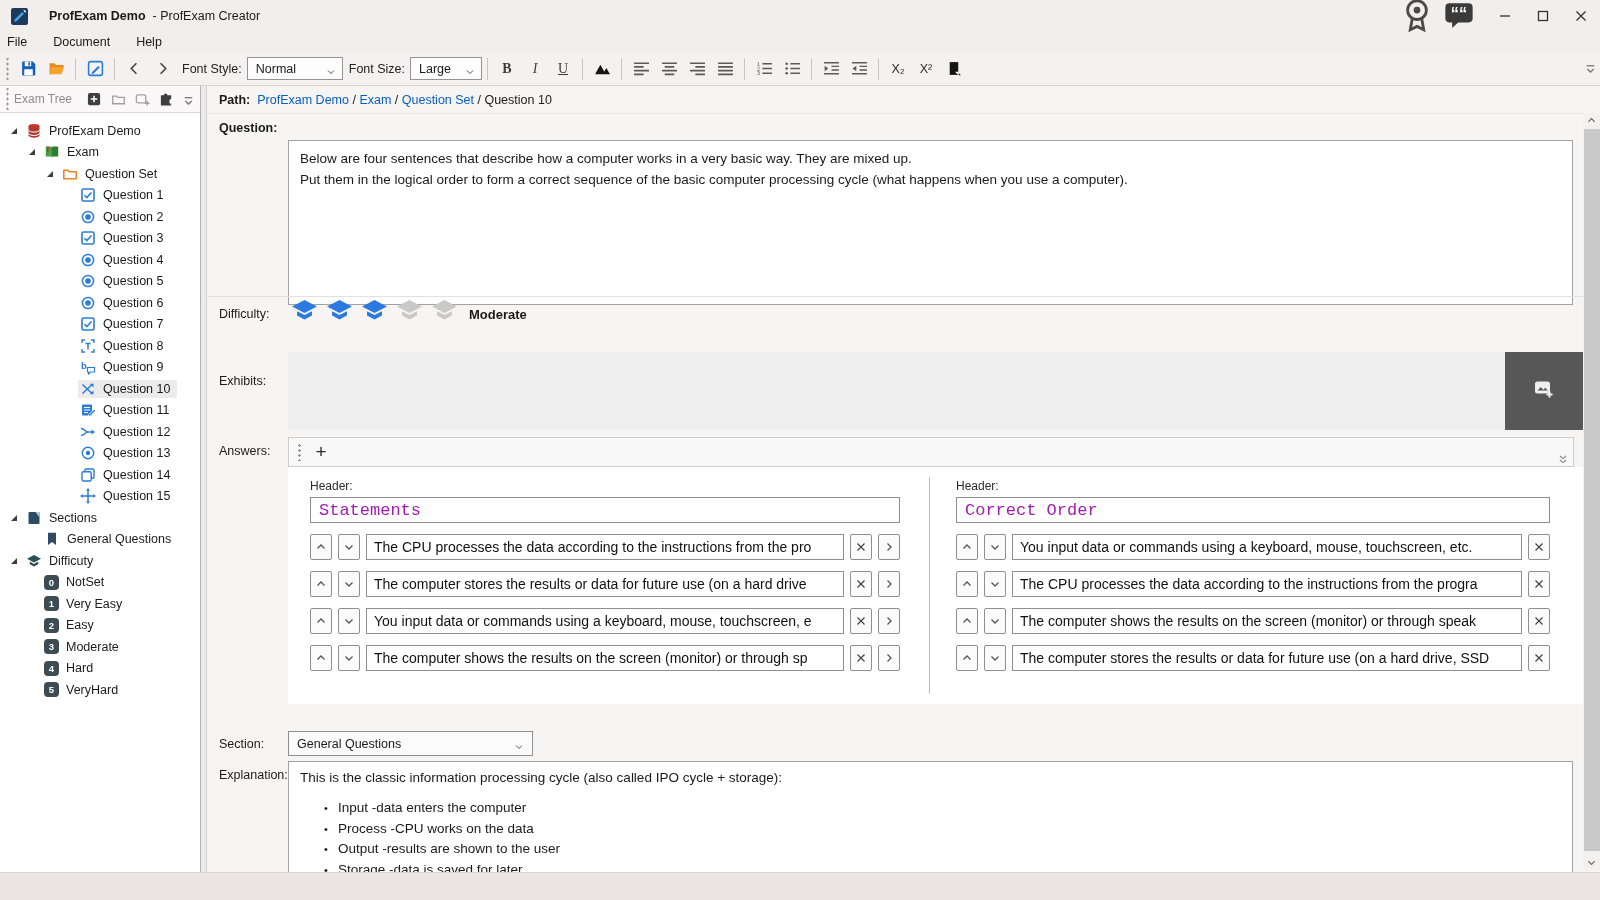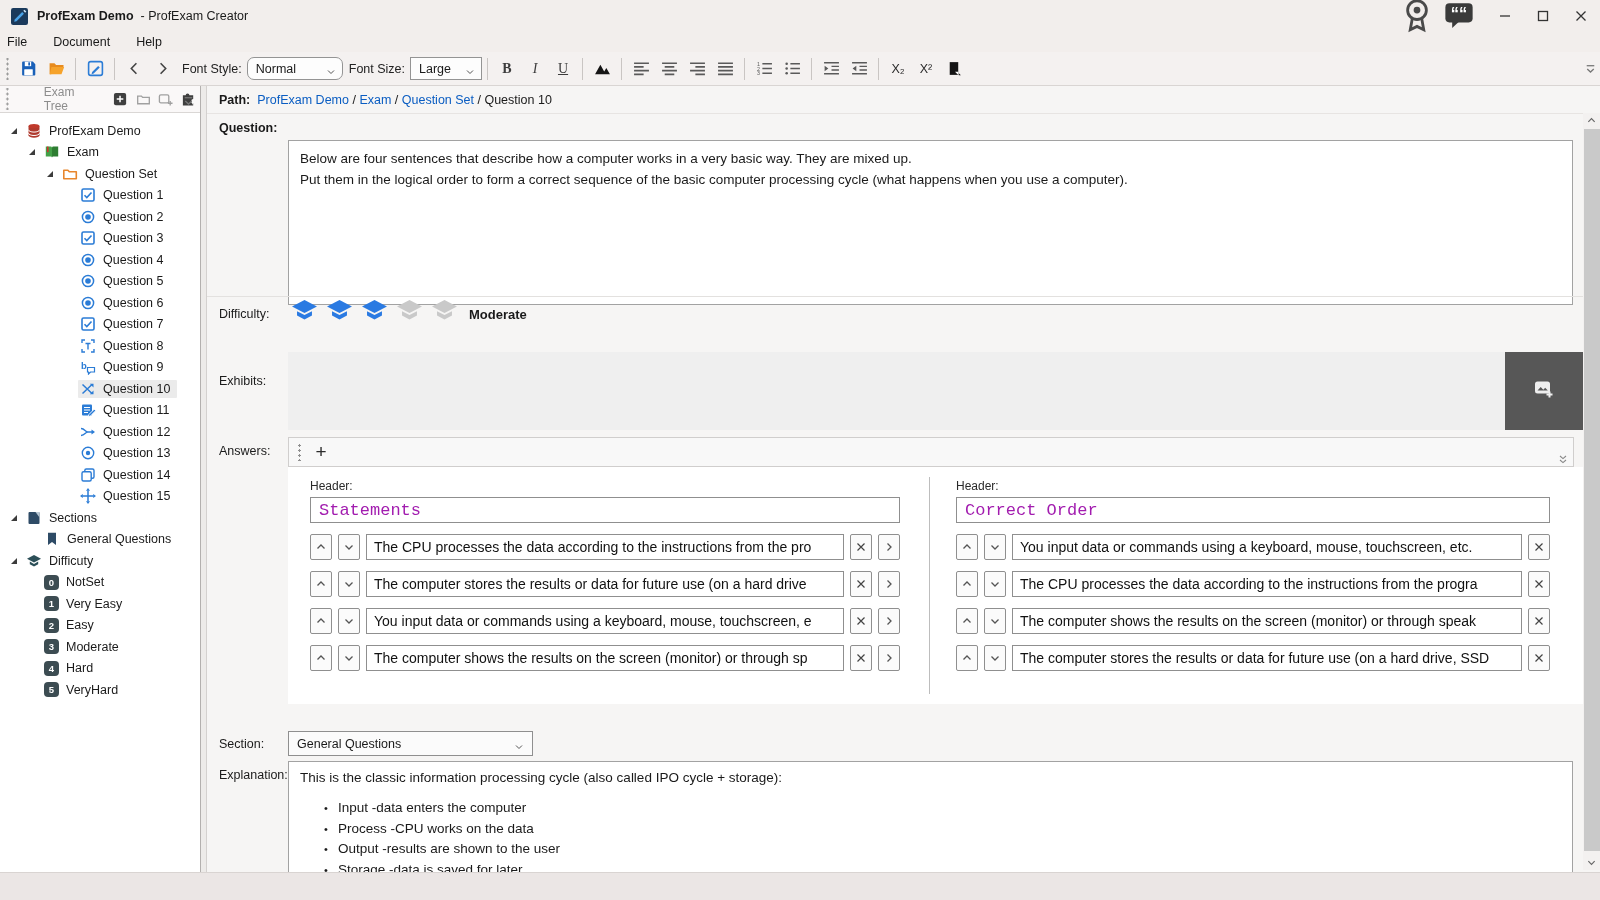--- a/index.html
+++ b/index.html
@@ -3,21 +3,21 @@
 <meta charset="utf-8">
 <style>
   * { box-sizing: border-box; margin: 0; padding: 0; }
   html,body { width:1600px; height:900px; overflow:hidden; }
   body { font-family:"Liberation Sans", sans-serif; color:#1a1a1a; }
   .app { position:relative; width:1600px; height:900px; background:#f2eeec; }
 
   
   .titlebar { position:absolute; left:0; top:0; width:1600px; height:32px; display:flex; align-items:center; }
   .app-icon { width:17px; height:17px; margin-left:11px; display:inline-flex; }
-  .title { margin-left:9px; font-size:12.5px; }
+  .title { margin-left:21px; font-size:12.5px; }
   .title b { font-weight:bold; }
   .title .sec { margin-left:7px; }
   .tb-right { position:absolute; right:0; top:0; height:32px; display:flex; align-items:center; }
   .tb-icon { width:30px; height:26px; display:flex; align-items:center; justify-content:center; margin-right:12px; }
   .winbtn { width:38px; height:30px; display:flex; align-items:center; justify-content:center; }
   .winbtn svg { width:12px; height:12px; }
 
   
   .menubar { position:absolute; left:0; top:32px; width:1600px; height:20px; display:flex; align-items:center; }
   .menu-item { font-size:12.5px; padding:2px 13px; }
@@ -26,30 +26,30 @@
   
   .toolbar { position:absolute; left:0; top:52px; width:1600px; height:34px; display:flex; align-items:center; border-bottom:1px solid #d9d5d3; background:#f4f1f0; }
   .grip { width:5px; height:22px; margin:0 4px 0 5px;
           background-image:radial-gradient(circle,#9a9a9a 1px,transparent 1.1px); background-size:5px 5px; background-position:center; }
   .tbtn { width:28px; height:26px; display:flex; align-items:center; justify-content:center; border-radius:3px; }
   .tbtn svg { width:17px; height:17px; }
   .tsep { width:1px; height:22px; background:#c9c5c3; margin:0 5px; }
   .tlabel { font-size:12.5px; margin:0 5px 0 6px; color:#222; }
   .combo { height:23px; background:#fdfdfd; border:1px solid #949494; display:flex; align-items:center; font-size:12.5px; padding-left:8px; position:relative; }
   .combo .chev { position:absolute; right:7px; top:7px; width:8px; height:8px; }
-  .combo.style { width:96px;border-radius:7px; } .combo.size { width:72px; }
+  .combo.style { width:96px; } .combo.size { width:72px; }
   .fmt { font-size:14px; color:#3c3c3c; font-family:"Liberation Serif", serif; }
   .fmt.b { font-weight:bold; } .fmt.i { font-style:italic; } .fmt.u { text-decoration:underline; }
   .script { font-size:12.5px; color:#2b2b2b; }
   .overflow-btn { position:absolute; right:3px; top:10px; width:13px; height:13px; }
 
   
   .sidebar { position:absolute; left:0; top:86px; width:201px; height:786px; background:#fff; border-right:1px solid #b3b0ae; }
   .side-header { height:27px; background:#faf8f8; border-bottom:1px solid #dad7d5; display:flex; align-items:center; position:relative; }
-  .side-title { color:#8d8d8d; font-size:12px; margin-right:10px;margin-left:30px; }
+  .side-title { color:#8d8d8d; font-size:12px; margin-right:10px; }
   .sh-btn { width:24px; height:22px; display:flex; align-items:center; justify-content:center; }
   .sh-btn svg { width:15px; height:15px; }
   .splitter { position:absolute; left:201px; top:86px; width:6px; height:786px; background:#edebe9; border-right:1px solid #d4d1cf; }
   .tree { padding-top:7px; }
   .tree-row { height:21.5px; display:flex; align-items:center; font-size:12.5px; }
   .tree-row .arrow { width:14px; height:14px; display:inline-flex; align-items:center; flex:none; }
   .tree-row .arrow svg { width:8px; height:8px; }
   .node { display:flex; align-items:center; padding:1px 7px 1px 2px; border-radius:1px; }
   .node.sel { background:#ebebeb; }
   .node .icon { width:16px; height:16px; margin-right:7px; flex:none; display:inline-flex; }

